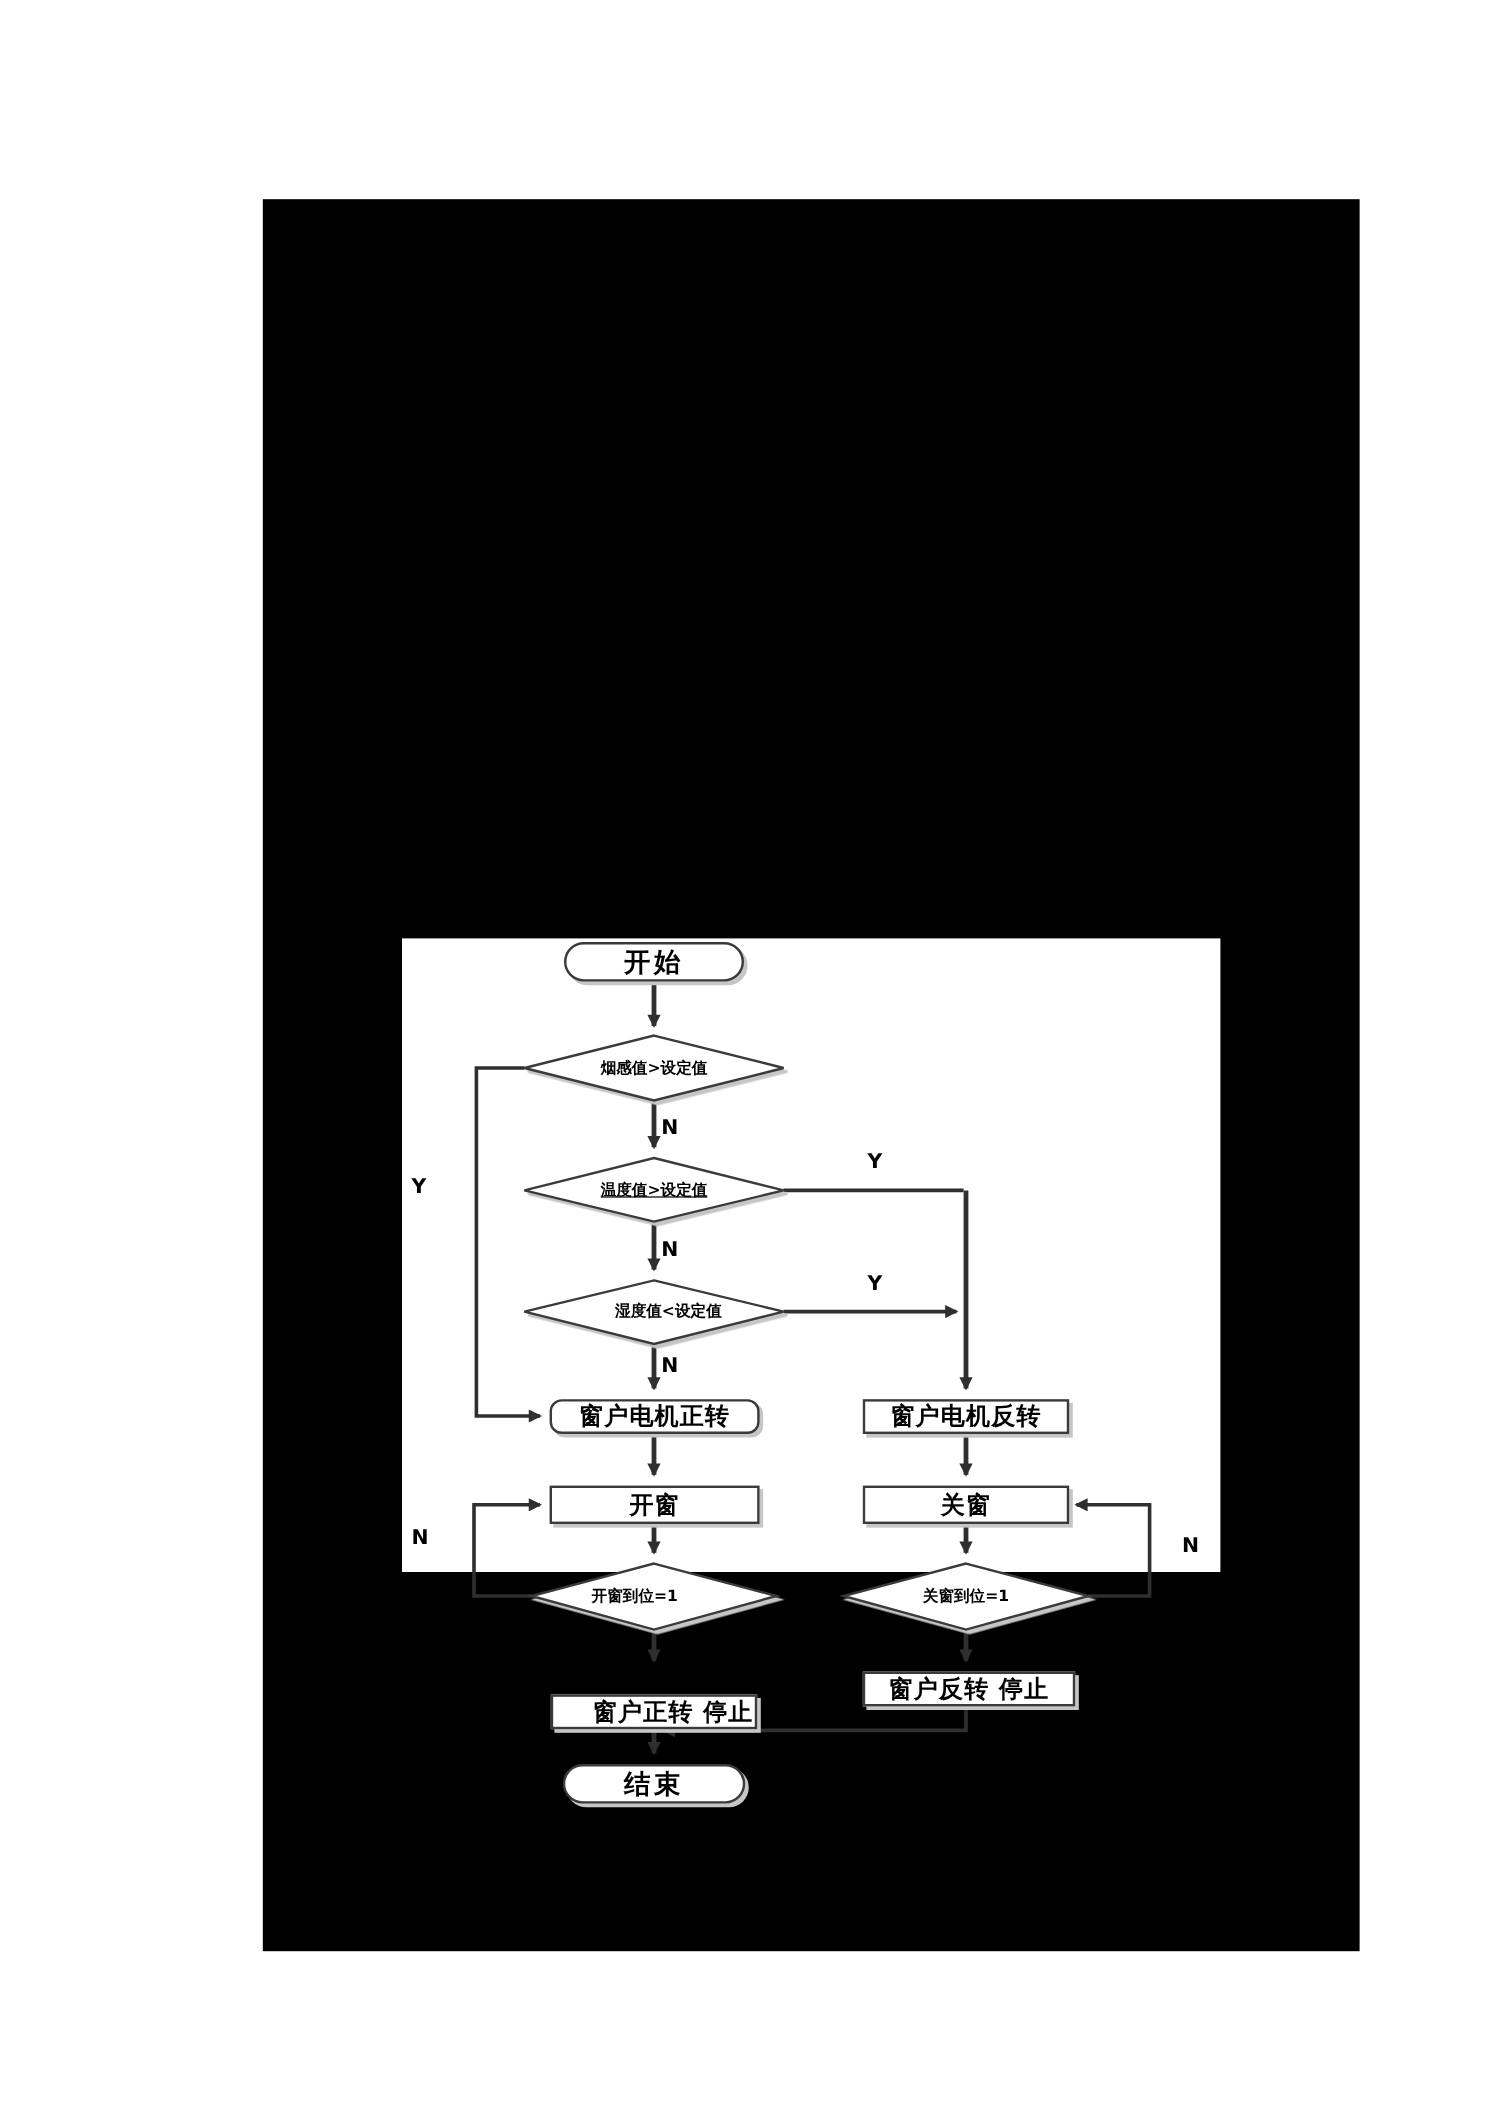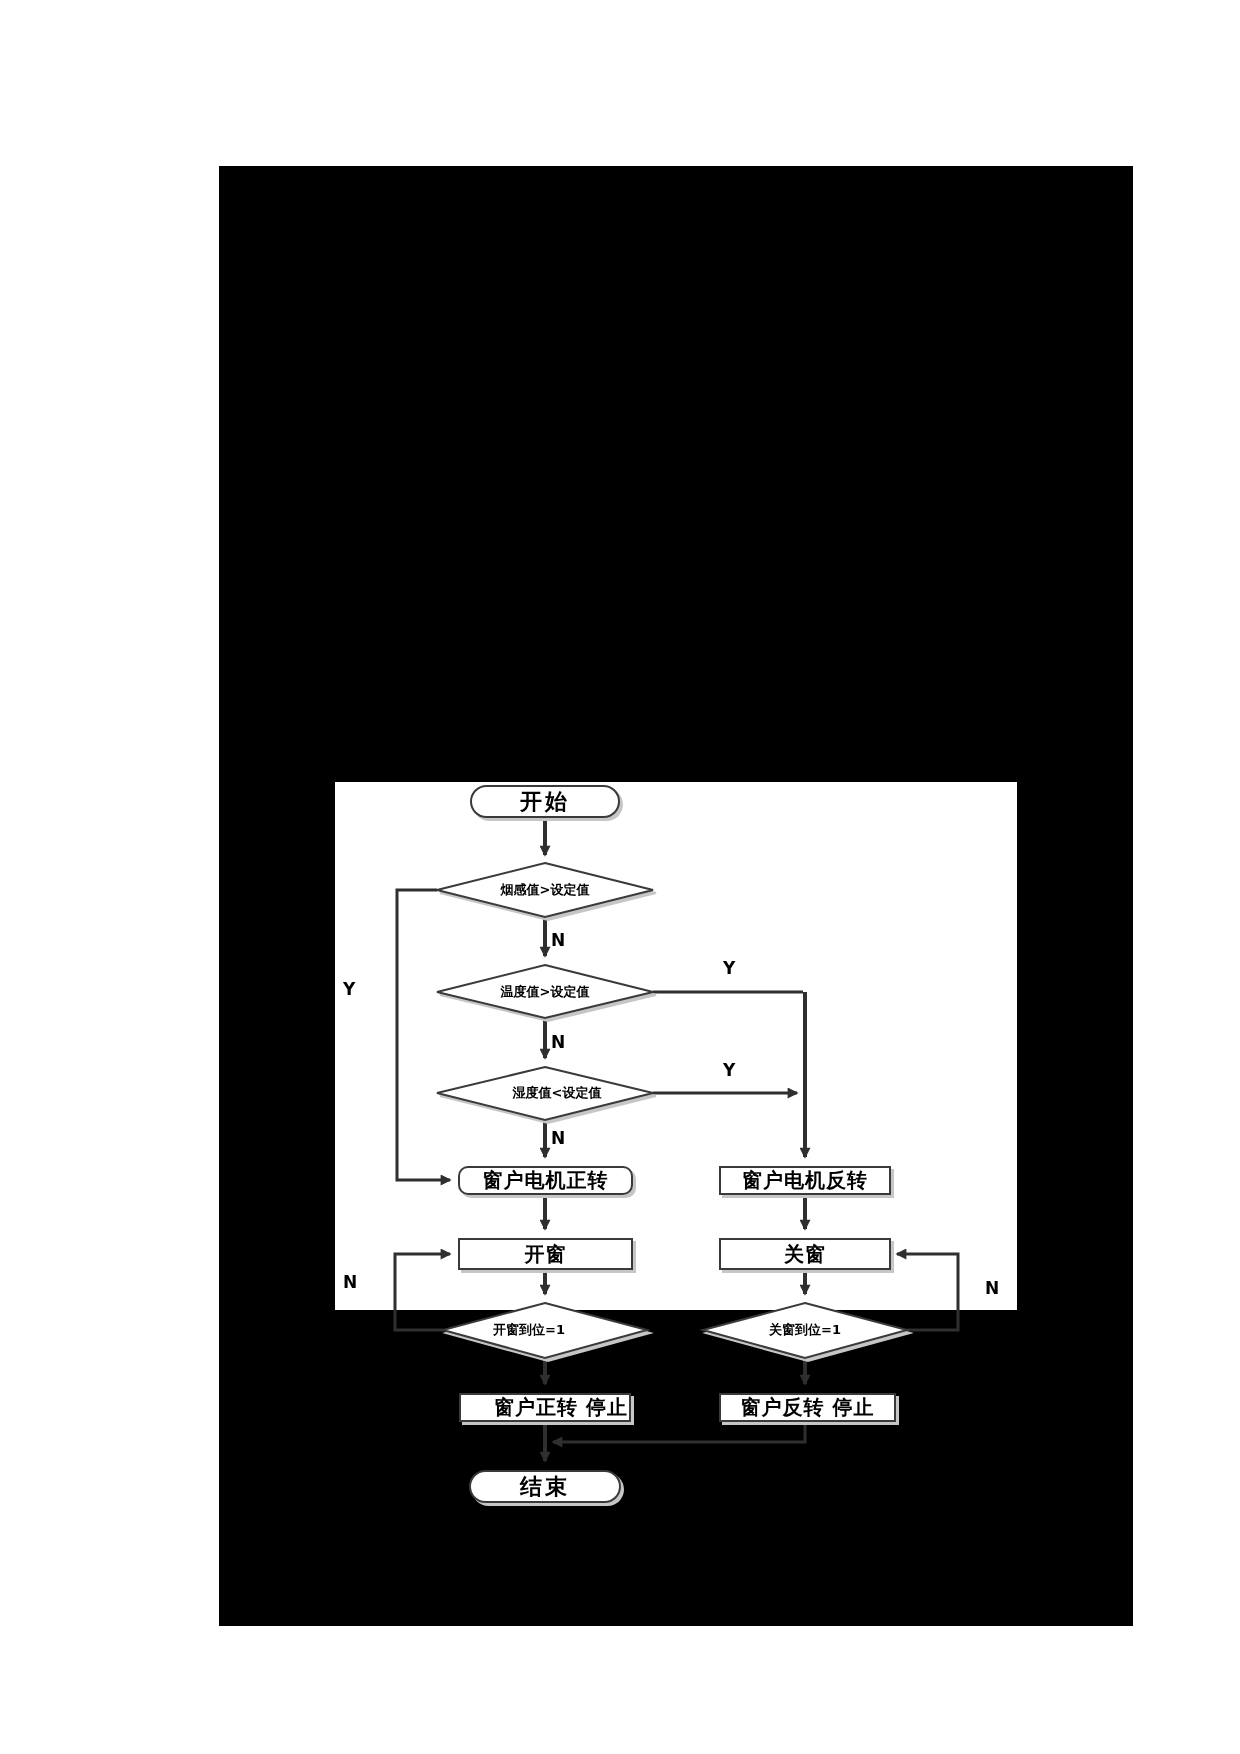--- a/index.html
+++ b/index.html
@@ -85,28 +85,28 @@
     <div class="node terminator" style="left:135px; top:3px; width:150px; height:33px;">开始</div>
 
     <div class="node process" style="left:123px; top:384px; width:175px; height:29px;border-radius:10px;">窗户电机正转</div>
 
     <div class="node process" style="left:384px; top:384px; width:172px; height:29px;">窗户电机反转</div>
 
     <div class="node process" style="left:123px; top:456px; width:175px; height:32px;">开窗</div>
 
     <div class="node process" style="left:384px; top:456px; width:172px; height:32px;">关窗</div>
 
-    <div class="node process" style="left:124px; top:611px; width:172px; height:29px;padding-left:32px;">窗户正转 停止</div>
+    <div class="node process" style="left:124px; top:630px; width:172px; height:29px;padding-left:32px;">窗户正转 停止</div>
 
     <div class="node process" style="left:384px; top:611px; width:177px; height:29px;">窗户反转 停止</div>
 
     <div class="node terminator" style="left:134px; top:688px; width:152px; height:33px;">结束</div>
 
     <div class="dlabel" style="left:102px; top:88px;  width:216px; height:40px;">烟感值&gt;设定值</div>
-    <div class="dlabel" style="left:102px; top:190px; width:216px; height:40px;">温度值&gt;设定值</div>
+    <div class="dlabel" style="left:102px; top:190px; width:216px; height:40px;text-decoration:underline;">温度值&gt;设定值</div>
     <div class="dlabel" style="left:114px; top:291px; width:216px; height:40px;">湿度值&lt;设定值</div>
     <div class="dlabel" style="left:92px; top:528px; width:204px; height:40px;">开窗到位=1</div>
     <div class="dlabel" style="left:368px; top:528px; width:204px; height:40px;">关窗到位=1</div>
 
     <div class="yn" style="left:8px;   top:197px;">Y</div>
     <div class="yn" style="left:216px; top:148px;">N</div>
     <div class="yn" style="left:388px; top:176px;">Y</div>
     <div class="yn" style="left:216px; top:250px;">N</div>
     <div class="yn" style="left:388px; top:278px;">Y</div>
     <div class="yn" style="left:216px; top:346px;">N</div>

